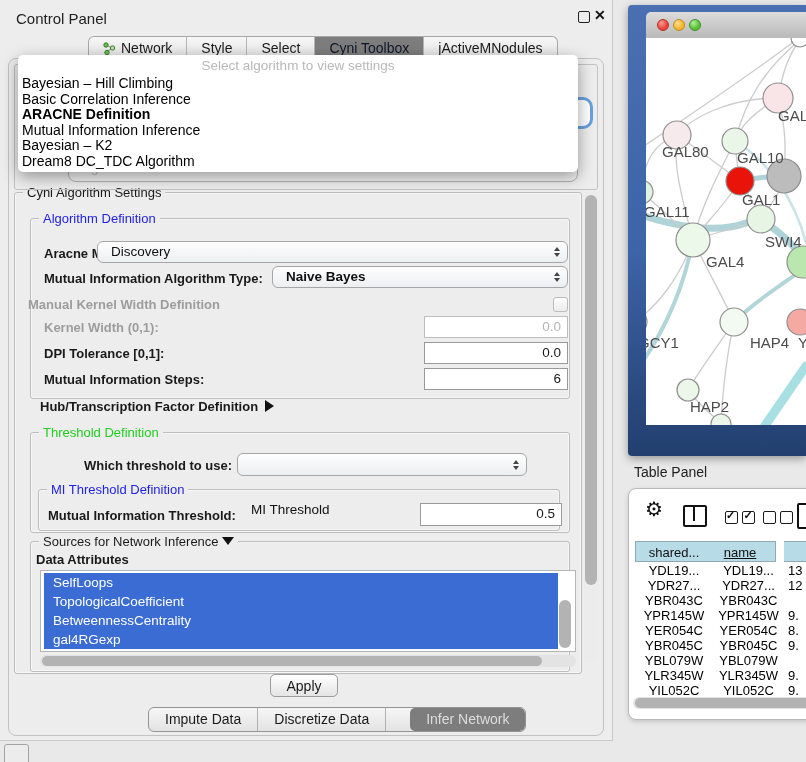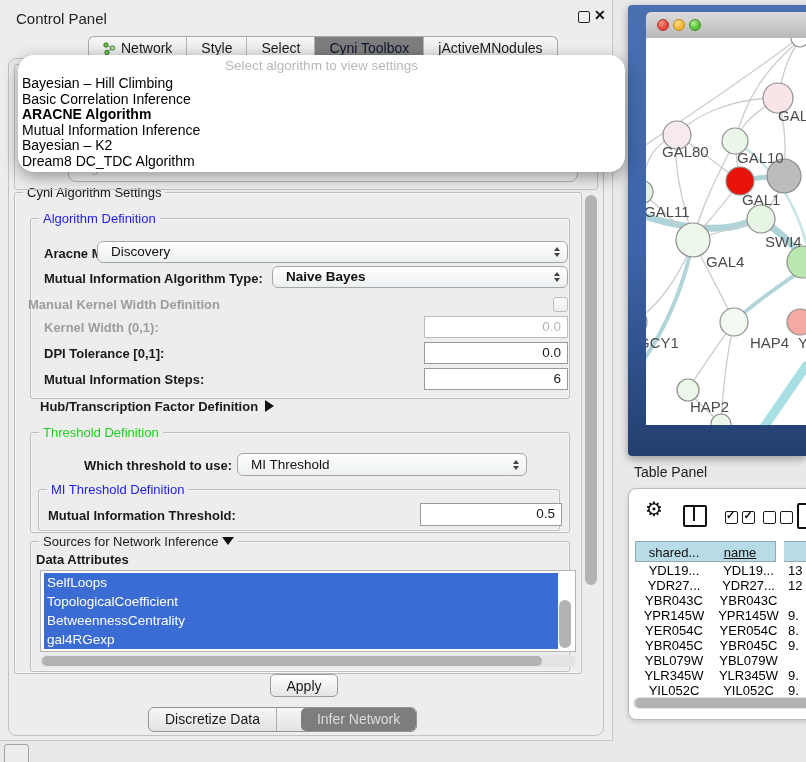--- a/index.html
+++ b/index.html
@@ -10,21 +10,21 @@
   #cp{left:0;top:0;width:612px;height:740px;background:#ededed;border-right:1px solid #c9c9c9;border-bottom:1px solid #c9c9c9;}
   .cp-title{left:16px;top:10px;font-size:15px;color:#222;}
   .win-float{left:578px;top:11px;width:10px;height:10px;border:1.7px solid #222;border-radius:2px;}
   .win-close{left:594px;top:7px;font-size:14px;font-weight:bold;color:#111;}
   
   .tabbar{left:88px;top:36px;height:23px;display:flex;border:1px solid #a8a8a8;border-bottom:none;border-radius:6px 6px 0 0;overflow:hidden;background:linear-gradient(#f7f7f7,#e2e2e2);}
   .tab{padding:0 14px;font-size:14px;line-height:23px;color:#1a1a1a;border-right:1px solid #b5b5b5;display:flex;align-items:center;gap:5px;}
   .tab:last-child{border-right:none;}
   .tab.sel{background:#7d7d7d;color:#0f172a;}
   
-  #dd{left:18px;top:55px;width:607px;height:117px;background:#fff;border-radius:16px;box-shadow:0 5px 16px rgba(0,0,0,.38);z-index:10;}
+  #dd{left:18px;top:55px;width:560px;height:117px;background:#fff;border-radius:5px;box-shadow:0 5px 16px rgba(0,0,0,.38);z-index:10;}
   .dd-ph{display:block;text-align:center;padding-top:3px;font-size:13.5px;color:#b8b8b8;height:18px;}
   .dd-item{font-size:14px;line-height:15.6px;padding-left:4px;color:#000;white-space:nowrap;}
   .dd-item.dd-sel{font-weight:bold;}
   
   .hid-group{left:14px;top:64px;width:582px;height:124px;border:1px solid #c2c2c2;border-radius:3px;z-index:2;}
   .hid-combo-focus{left:556px;top:100px;width:34px;height:26px;background:#fff;border-radius:7px;box-shadow:0 0 0 3px #66a1dd;z-index:3;}
   .hid-combo{left:68px;top:152px;width:510px;height:30px;background:#f4f4f4;border:1px solid #b3b3b3;border-radius:8px;z-index:3;font-size:13.5px;color:#bbb;line-height:30px;padding-left:22px;box-sizing:border-box;}
   
   .outer-box{left:8px;top:58px;width:594px;height:676px;border:1px solid #c2c2c2;border-radius:8px;}
   
@@ -43,21 +43,21 @@
   .spin .dn{border-top:4px solid #444;}
   
   .field{background:#fff;border:1px solid #9a9a9a;box-sizing:border-box;font-size:13.5px;text-align:right;padding-right:6px;}
   .field span{line-height:20px;}
   .field.dis{border-color:#bdbdbd;color:#b5b5b5;}
   .chk{width:13px;height:13px;border:1px solid #bcbcbc;border-radius:3px;background:linear-gradient(#fdfdfd,#ececec);}
   .tri-right{display:inline-block;width:0;height:0;border-top:6px solid transparent;border-bottom:6px solid transparent;border-left:9px solid #111;vertical-align:-1px;}
   .tri-down{display:inline-block;width:0;height:0;border-left:6px solid transparent;border-right:6px solid transparent;border-top:8px solid #111;vertical-align:1px;}
   
   .attr-list{background:#fff;border:1px solid #b5b5b5;box-sizing:border-box;overflow:hidden;}
-  .attr-item{height:19px;line-height:19px;background:#3b6cd4;color:#fff;font-size:13.5px;padding-left:3px;margin:0 17px 0 3px;}
+  .attr-item{height:19px;line-height:19px;background:#3b6cd4;color:#fff;font-size:13.5px;padding-left:9px;margin:0 17px 0 3px;}
   .attr-item:first-child{margin-top:2px;}
   .sb-v{background:#ececec;border-radius:6px;}
   .sb-thumb{background:#b3b3b3;border-radius:6px;}
   
   .btn{background:linear-gradient(#ffffff,#e4e4e4);border:1px solid #9c9c9c;border-radius:5px;font-size:14px;text-align:center;box-sizing:border-box;}
   .btabs{left:148px;top:707px;height:23px;display:flex;border:1px solid #949494;border-radius:6px;overflow:hidden;background:linear-gradient(#f6f6f6,#e3e3e3);}
   .btab{padding:0 16px;font-size:14px;line-height:23px;border-right:1px solid #b0b0b0;}
   .btab:last-child{border-right:none;margin-left:24px;}
   .btab.sel{background:#7d7d7d;color:#dcdcdc;border-radius:5px;}
   .mini-btn{left:4px;top:744px;width:23px;height:20px;border:1px solid #a3a3a3;border-radius:3px;background:#ececec;}
@@ -122,21 +122,21 @@
 
     <div class="abs hid-group"></div>
     <div class="abs hid-combo-focus"></div>
     <div class="abs hid-combo">galFiltered.sif default node</div>
 
     <div id="dd" class="abs">
       <span class="dd-ph">Select algorithm to view settings</span>
       <div id="dd-list">
           <div class="dd-item">Bayesian – Hill Climbing</div>
           <div class="dd-item">Basic Correlation Inference</div>
-          <div class="dd-item dd-sel">ARACNE Algorithm</div>
+          <div class="dd-item dd-sel">ARACNE Definition</div>
           <div class="dd-item">Mutual Information Inference</div>
           <div class="dd-item">Bayesian – K2</div>
           <div class="dd-item">Dream8 DC_TDC Algorithm</div>
         </div>
     </div>
 
     <div class="abs group" style="left:14px;top:192px;width:566px;height:480px;">
       <span class="gtitle">Cyni Algorithm Settings</span>
     </div>
 
@@ -183,21 +183,21 @@
     <span class="abs lbl" style="left:40px;top:399px;">
       <span>Hub/Transcription Factor Definition</span>
       &nbsp;<span class="tri-right"></span>
     </span>
 
     <div class="abs group" style="left:30px;top:432px;width:538px;height:99px;">
       <span class="gtitle green">Threshold Definition</span>
     </div>
     <span class="abs lbl" style="left:84px;top:458px;">Which threshold to use:</span>
     <div class="abs combo" style="left:237px;top:453px;width:290px;height:23px;">
-      <span class="combo-text" style="line-height:21px;">MI Threshold</span>
+      <span class="combo-text" style="line-height:21px;margin-top:45px;">MI Threshold</span>
       <span class="spin">
           <i class="up"></i>
           <i class="dn"></i>
         </span>
     </div>
 
     <div class="abs group" style="left:38px;top:489px;width:520px;height:40px;">
       <span class="gtitle blue">MI Threshold Definition</span>
     </div>
     <span class="abs lbl" style="left:48px;top:508px;">Mutual Information Threshold:</span>
@@ -225,20 +225,21 @@
       <div class="sb-thumb" style="left:2px;width:500px;"></div>
     </div>
 
     <div class="abs sb-v" style="left:584px;top:192px;width:14px;height:470px;">
       <div class="sb-thumb abs" style="left:1px;top:3px;width:12px;height:390px;"></div>
     </div>
 
     <div class="abs btn" style="left:270px;top:674px;width:68px;height:23px;line-height:22px;">Apply</div>
 
     <div class="abs btabs">
+      <div class="btab">Impute Data</div>
       <div class="btab">Discretize Data</div>
       <div class="btab sel">Infer Network</div>
     </div>
   </div>
 
   <div class="abs mini-btn"></div>
 
   <div id="netframe" class="abs"></div>
   <div id="nettitle" class="abs">
     <div class="tl red"></div>

